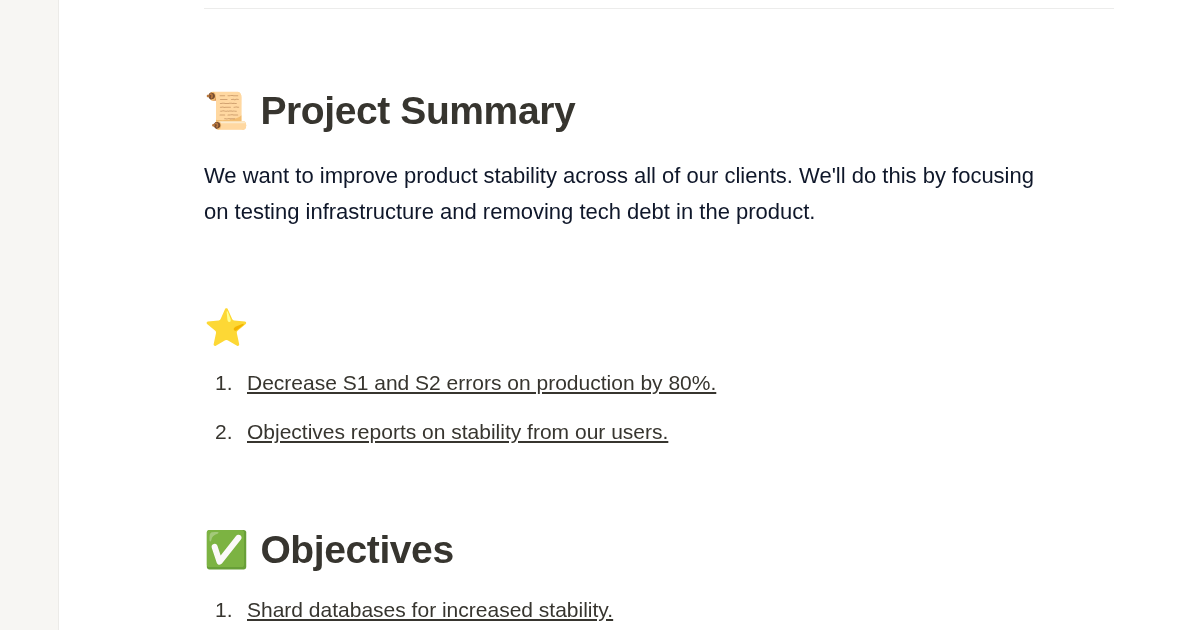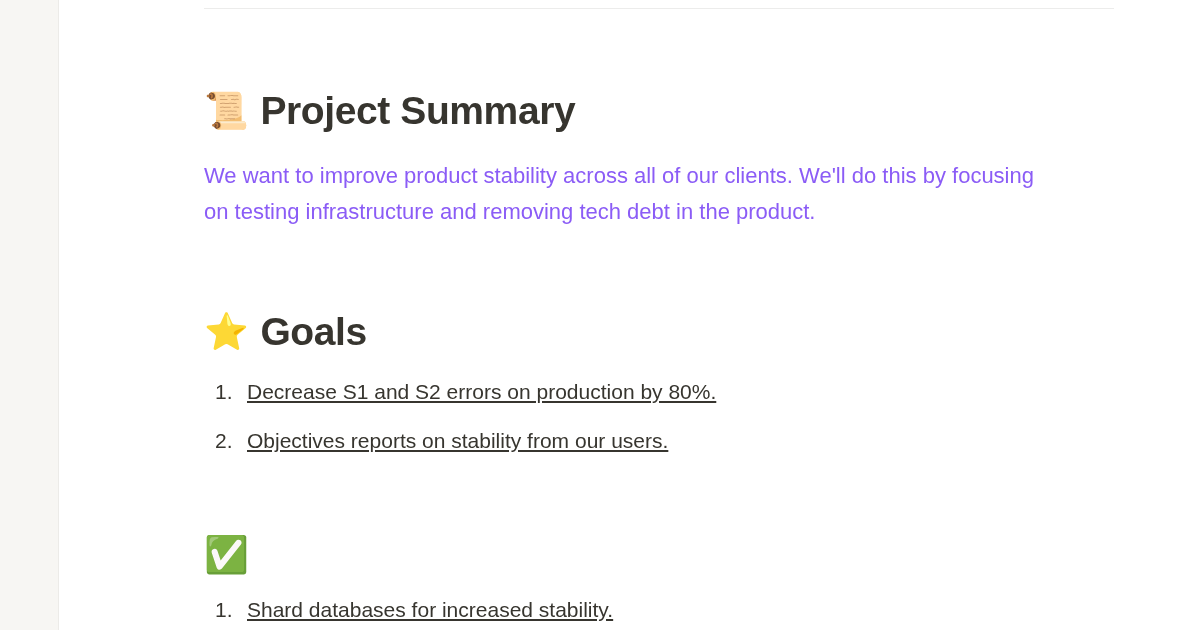--- a/index.html
+++ b/index.html
@@ -81,21 +81,21 @@
   #summary-heading-block { margin-top: 80px; }
   #goals-heading-block   { margin-top: 80px; }
   #objectives-heading-block { margin-top: 80px; }
 
   
   p.doc-para {
     margin: 0;
     margin-top: 24px;
     font-size: 22px;
     line-height: 36px;
-    color: #8b5cf6;
+    color: #0f172a;
     max-width: 860px;
   }
 
   
   ol.doc-list {
     list-style: none;
     margin: 0;
     padding: 0;
     margin-top: 21px;
   }
@@ -137,37 +137,37 @@
         <h1 class="doc-heading">
           <span class="heading-emoji">📜</span>
           <span class="heading-text">Project Summary</span>
         </h1>
         <p class="doc-para">We want to improve product stability across all of our clients. We'll do this by focusing on testing infrastructure and removing tech debt in the product.</p>
       </div>
 
       <div id="goals-heading-block">
         <h1 class="doc-heading">
           <span class="heading-emoji">⭐</span>
-          <span class="heading-text">Goals</span>
         </h1>
         <ol class="doc-list">
           <li>
             <span class="li-marker">1.</span>
             <span class="li-text">Decrease S1 and S2 errors on production by 80%.</span>
           </li>
           <li>
             <span class="li-marker">2.</span>
             <span class="li-text">Objectives reports on stability from our users.</span>
           </li>
         </ol>
       </div>
 
       <div id="objectives-heading-block">
         <h1 class="doc-heading">
           <span class="heading-emoji">✅</span>
+          <span class="heading-text">Objectives</span>
         </h1>
         <ol class="doc-list">
           <li>
             <span class="li-marker">1.</span>
             <span class="li-text">Shard databases for increased stability.</span>
           </li>
         </ol>
       </div>
 
     </div>

